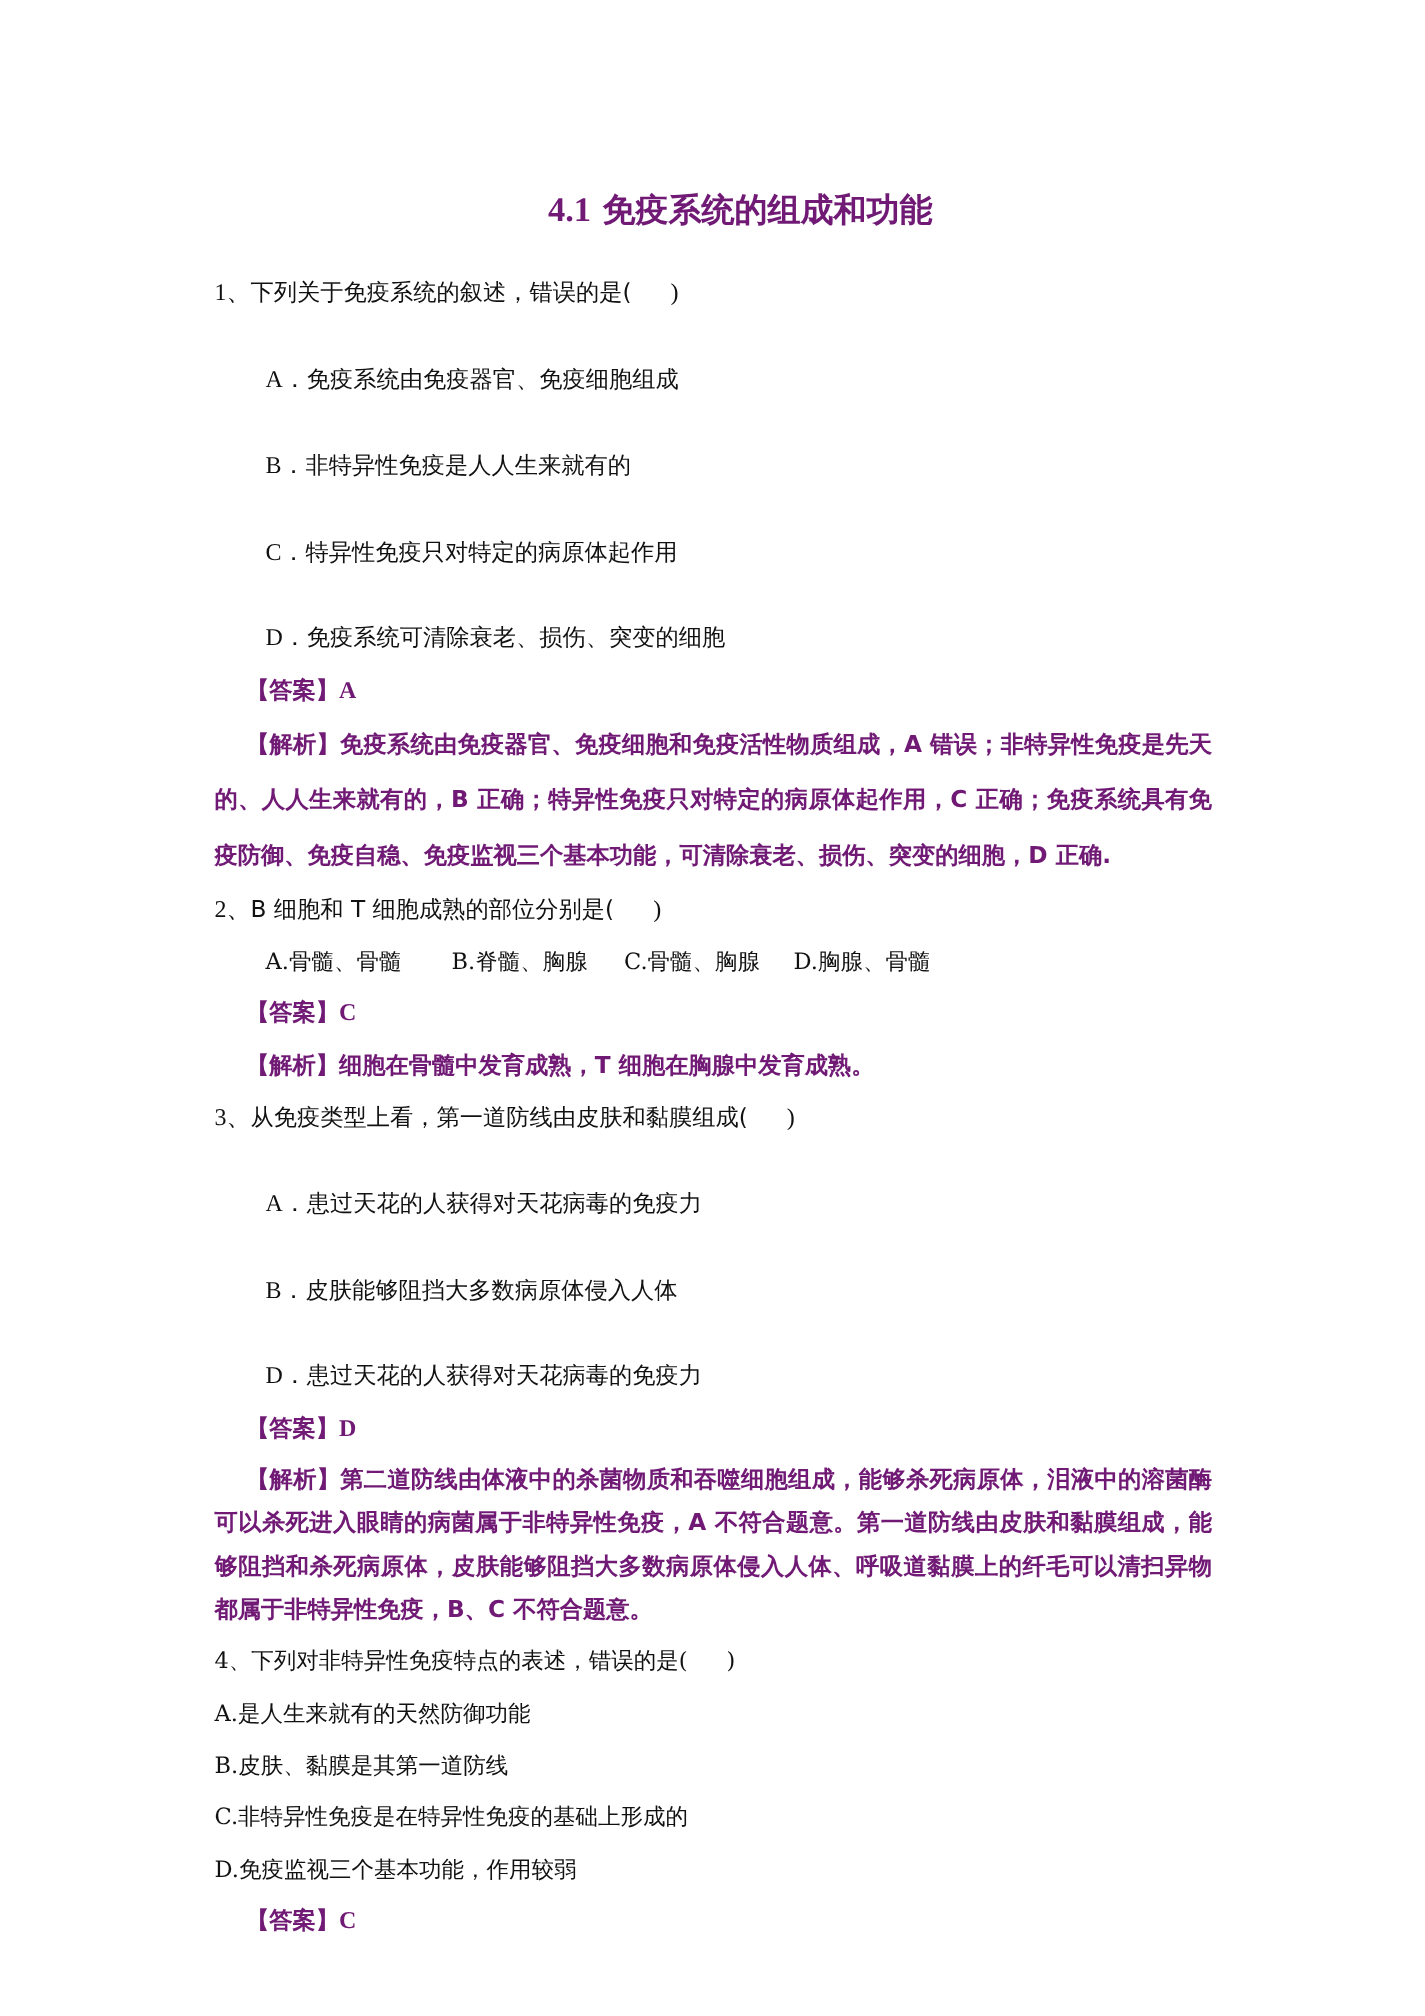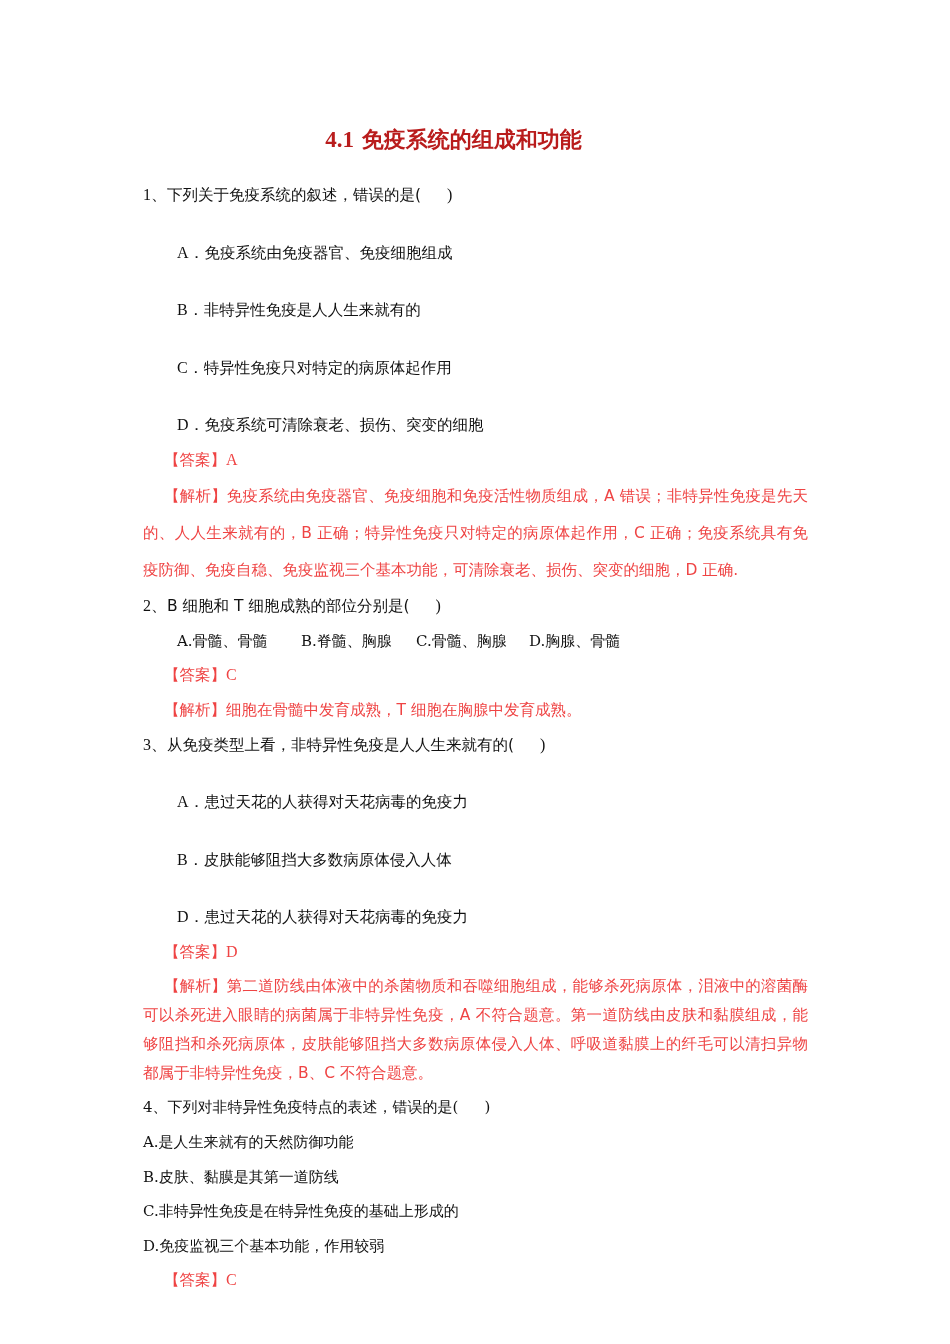--- a/index.html
+++ b/index.html
@@ -5,35 +5,35 @@
     html, body { margin: 0; padding: 0; background: #ffffff; }
     body {
       width: 950px; height: 1344px; position: relative; overflow: hidden;
       font-family: "DejaVu Serif", "Liberation Serif", serif;
       color: #111111;
     }
     .page { position: absolute; left: 0; top: 0; width: 950px; height: 1344px; }
     .title {
       position: absolute; left: 0; top: 124px; width: 907px; text-align: center;
       font-family: "DejaVu Sans", "Liberation Sans", sans-serif;
-      font-weight: bold; font-size: 22px; line-height: 32px; color: #b91c1c;
+      font-weight: bold; font-size: 22px; line-height: 32px; color: #701a75; padding-left: 40px;
     }
     .title .num { font-family: "Liberation Serif", serif; font-size: 23px; }
     .content {
       position: absolute; left: 143px; top: 178px; width: 665px;
       font-size: 15.5px; line-height: 34.6px;
     }
     .line { white-space: nowrap; height: 34.6px; font-family: "DejaVu Sans", "Liberation Sans", sans-serif; }
     .line .lat { font-family: "Liberation Serif", serif; font-size: 16px; }
     .opt { padding-left: 34px; margin-top: 23px; }
     .opt .letter { font-family: "Liberation Serif", serif; font-size: 16px; }
     .opt-row { padding-left: 34px; white-space: nowrap; height: 34.6px; font-family: "DejaVu Serif", "Liberation Serif", serif; font-size: 15px; }
     .opt-row span.cell { display: inline-block; }
     .plain-opt { white-space: nowrap; height: 34.6px; font-family: "DejaVu Serif", "Liberation Serif", serif; font-size: 15px; }
-    .red { color: #ef4444; font-family: "DejaVu Sans", "Liberation Sans", sans-serif; }
+    .red { color: #701a75; font-family: "DejaVu Sans", "Liberation Sans", sans-serif; font-weight: bold; }
     .answer { padding-left: 21px; height: 34.6px; white-space: nowrap; }
     .answer .val { font-family: "Liberation Serif", serif; font-size: 16px; }
     .analysis { text-indent: 21px; line-height: 37.2px; text-align: justify; width: 665px; }
     .analysis-3 { line-height: 29.2px; margin-top: 2px; margin-bottom: 2px; }
     .blank { display: inline-block; width: 26px; }
   </style>
 </head>
 <body>
 
 <div class="page">
@@ -50,21 +50,21 @@
     <div class="line red answer"><span>【答案】</span><span class="val">A</span></div>
     <div class="red analysis"><span>【解析】</span><span>免疫系统由免疫器官、免疫细胞和免疫活性物质组成，A 错误；非特异性免疫是先天的、人人生来就有的，B 正确；特异性免疫只对特定的病原体起作用，C 正确；免疫系统具有免疫防御、免疫自稳、免疫监视三个基本功能，可清除衰老、损伤、突变的细胞，D 正确.</span></div>
 
     <div class="line"><span class="lat">2、</span><span>B 细胞和 T 细胞成熟的部位分别是(</span><span class="blank"></span><span class="lat">)</span></div>
     <div class="opt-row">
       <span class="cell" style="width:124px"><span>A.</span><span>骨髓、骨髓</span></span><span class="cell" style="width:115px"><span>B.</span><span>脊髓、胸腺</span></span><span class="cell" style="width:113px"><span>C.</span><span>骨髓、胸腺</span></span><span class="cell"><span>D.</span><span>胸腺、骨髓</span></span>
     </div>
     <div class="line red answer"><span>【答案】</span><span class="val">C</span></div>
     <div class="line red answer"><span>【解析】</span><span>细胞在骨髓中发育成熟，T 细胞在胸腺中发育成熟。</span></div>
 
-    <div class="line"><span class="lat">3、</span><span>从免疫类型上看，非特异性免疫是人人生来就有的(</span><span class="blank"></span><span class="lat">)</span></div>
+    <div class="line"><span class="lat">3、</span><span>从免疫类型上看，第一道防线由皮肤和黏膜组成(</span><span class="blank"></span><span class="lat">)</span></div>
     <div class="line opt"><span class="letter">A．</span><span>患过天花的人获得对天花病毒的免疫力</span></div>
     <div class="line opt"><span class="letter">B．</span><span>皮肤能够阻挡大多数病原体侵入人体</span></div>
     <div class="line opt"><span class="letter">D．</span><span>患过天花的人获得对天花病毒的免疫力</span></div>
     <div class="line red answer"><span>【答案】</span><span class="val">D</span></div>
     <div class="red analysis analysis-3"><span>【解析】</span><span>第二道防线由体液中的杀菌物质和吞噬细胞组成，能够杀死病原体，泪液中的溶菌酶可以杀死进入眼睛的病菌属于非特异性免疫，A 不符合题意。第一道防线由皮肤和黏膜组成，能够阻挡和杀死病原体，皮肤能够阻挡大多数病原体侵入人体、呼吸道黏膜上的纤毛可以清扫异物都属于非特异性免疫，B、C 不符合题意。</span></div>
 
     <div class="plain-opt"><span>4、</span><span>下列对非特异性免疫特点的表述，错误的是(</span><span class="blank"></span><span>)</span></div>
     <div class="plain-opt"><span>A.</span><span>是人生来就有的天然防御功能</span></div>
     <div class="plain-opt"><span>B.</span><span>皮肤、黏膜是其第一道防线</span></div>
     <div class="plain-opt"><span>C.</span><span>非特异性免疫是在特异性免疫的基础上形成的</span></div>

